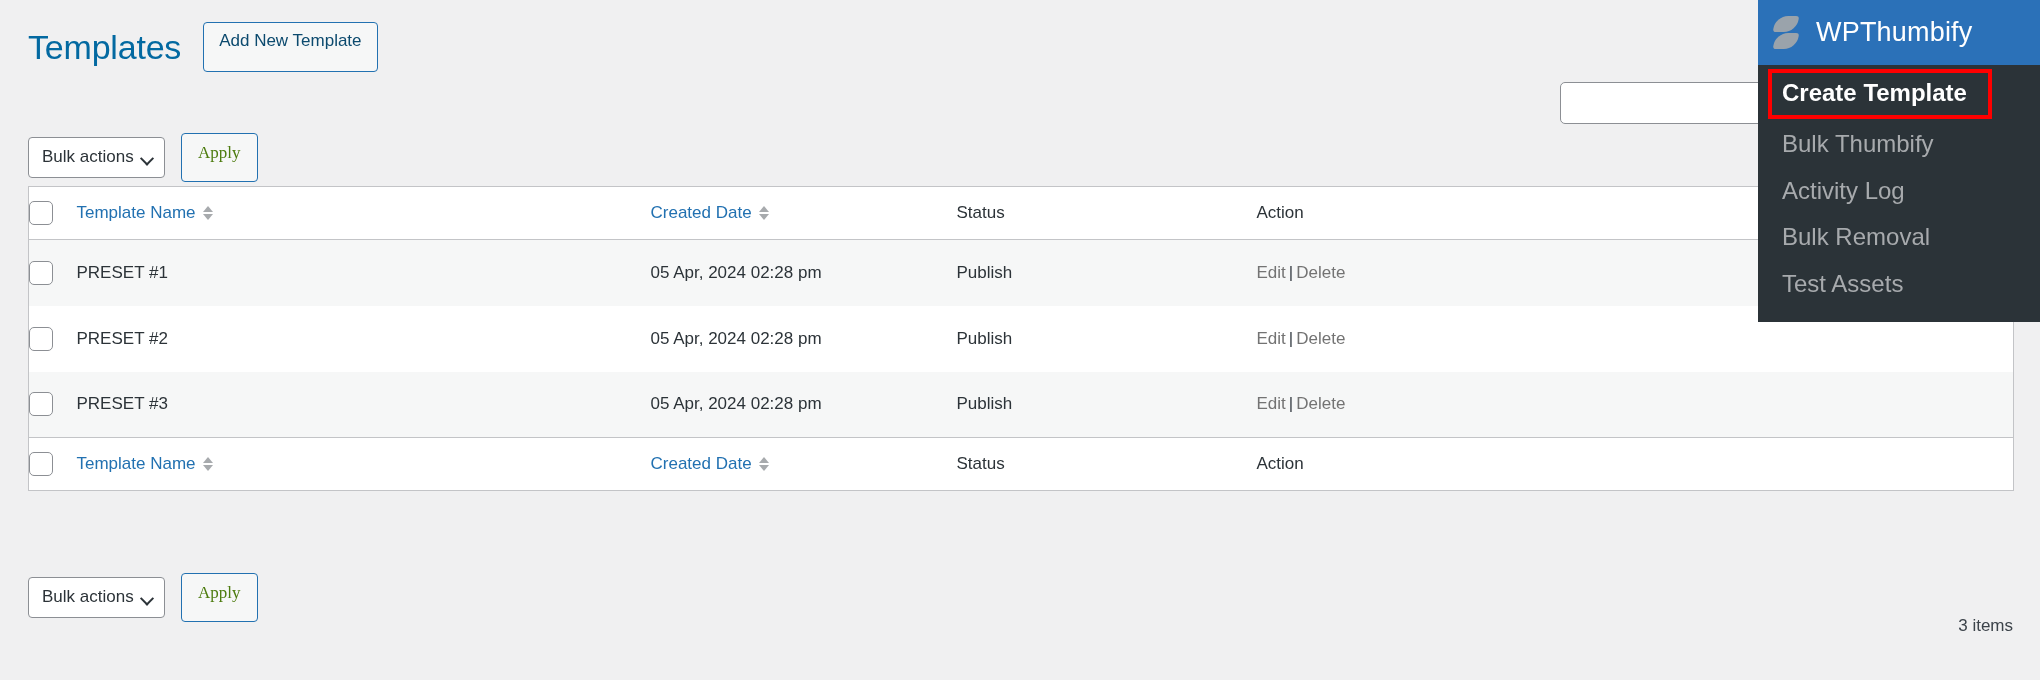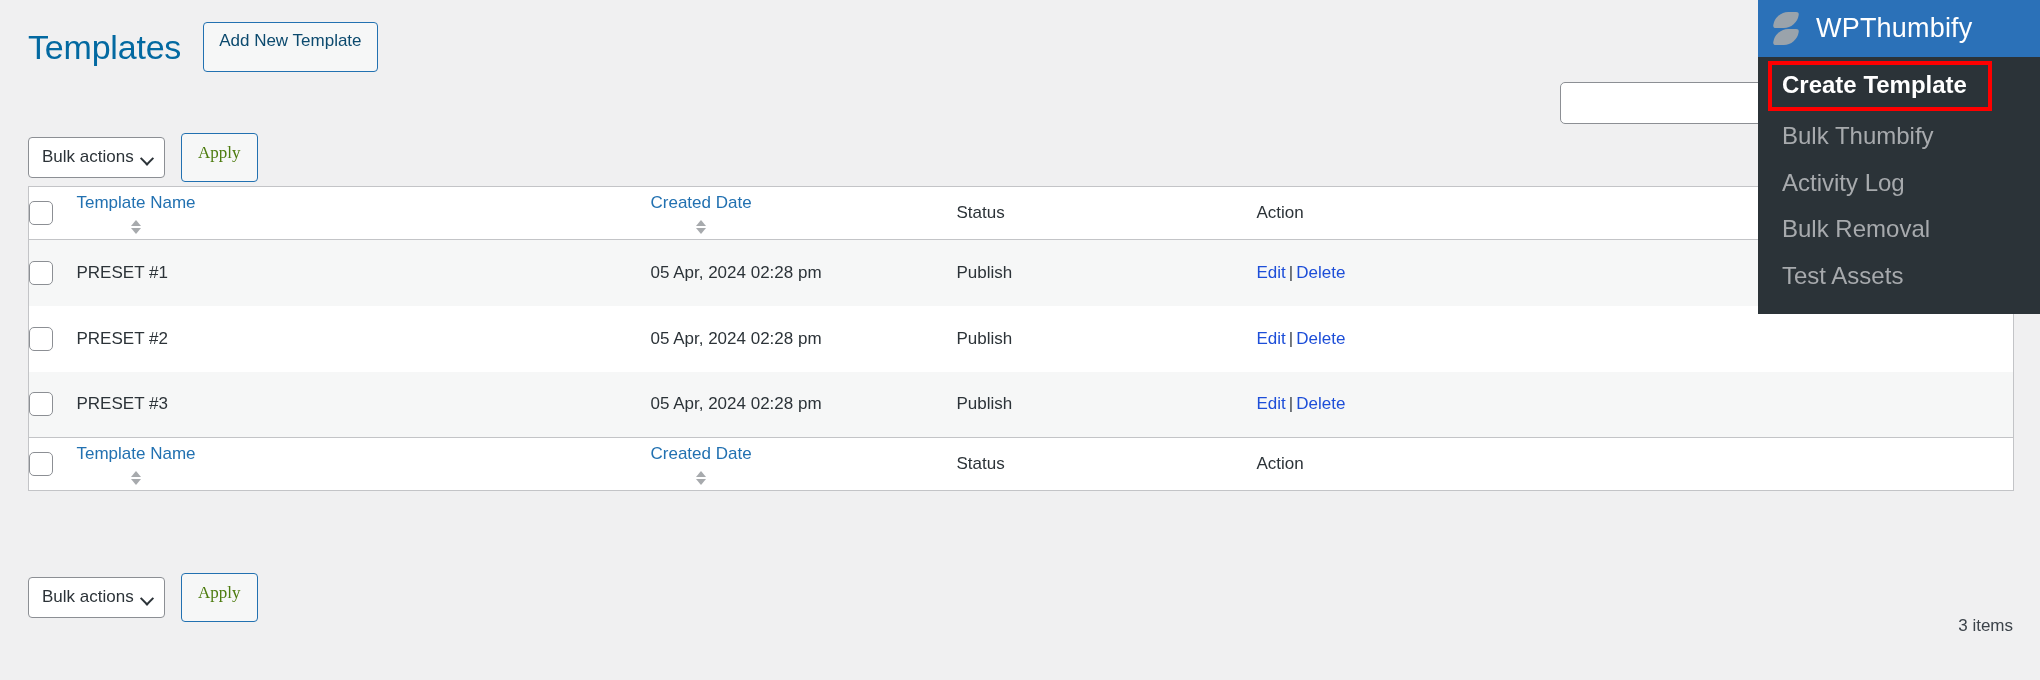--- a/index.html
+++ b/index.html
@@ -192,59 +192,58 @@
   }
 
   .sort-link {
     color: #2271b1;
     text-decoration: none;
     font-size: 17px;
     cursor: pointer;
     display: inline-flex;
     align-items: center;
     gap: 7px;
-    flex-direction: column;
   }
 
   .sort-arrows {
     display: inline-flex;
     flex-direction: column;
     gap: 2px;
     line-height: 0;
   }
   .sort-arrows i {
     display: block;
     width: 0; height: 0;
     border-left: 5px solid transparent;
     border-right: 5px solid transparent;
   }
   .sort-arrows i.up   { border-bottom: 6px solid #a7aaad; }
   .sort-arrows i.down { border-top: 6px solid #a7aaad; }
 
   .link {
-    color: #1d4ed8;
+    color: #737373;
     text-decoration: none;
     cursor: pointer;
   }
   .sep { color: #3c434a; padding: 0 3px; }
 
   .action-cell { text-align: left; }
 
   
   .wpt-panel {
     position: absolute;
     left: 1758px;
     top: 0;
     width: 282px;
     z-index: 50;
   }
 
   .wpt-brand {
     background: #2b71b8;
-    height: 57px;
+    height: 65px;
     display: flex;
     align-items: center;
     padding-left: 16px;
     gap: 16px;
   }
 
   .wpt-logo {
     width: 26px;
     height: 34px;
     position: relative;

